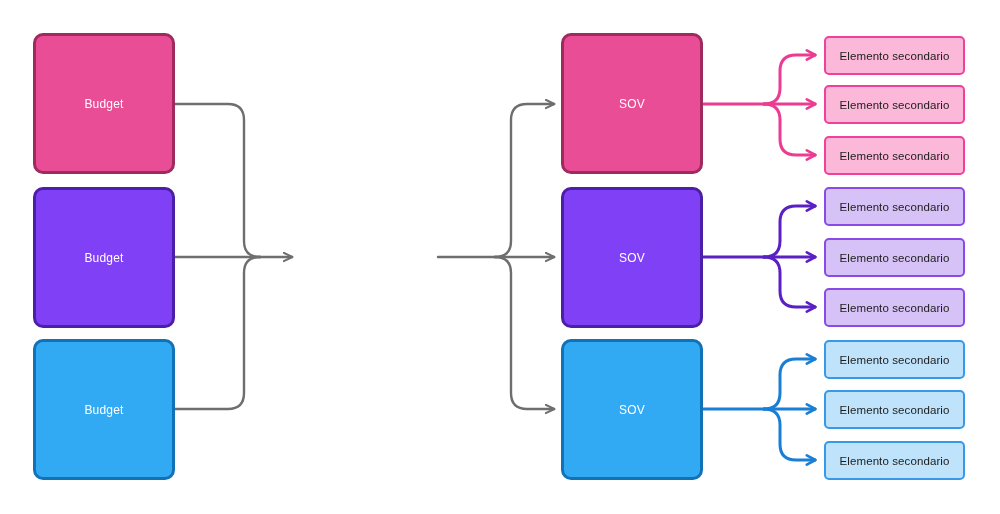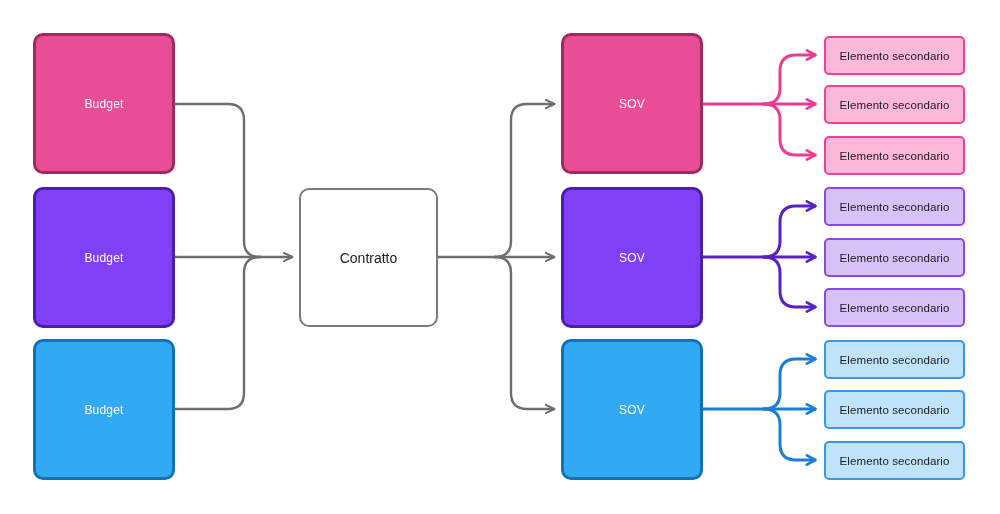--- a/index.html
+++ b/index.html
@@ -142,23 +142,20 @@
   <div class="node sq pink" style="left:33px; top:33px;">
     <span>Budget</span>
   </div>
   <div class="node sq purple" style="left:33px; top:187px;">
     <span>Budget</span>
   </div>
   <div class="node sq blue" style="left:33px; top:339px;">
     <span>Budget</span>
   </div>
 
-  <div class="node center-sq" style="left:299px; top:188px;">
-    <span>Contratto</span>
-  </div>
 
   <div class="node sq pink" style="left:561px; top:33px;">
     <span>SOV</span>
   </div>
   <div class="node sq purple" style="left:561px; top:187px;">
     <span>SOV</span>
   </div>
   <div class="node sq blue" style="left:561px; top:339px;">
     <span>SOV</span>
   </div>

